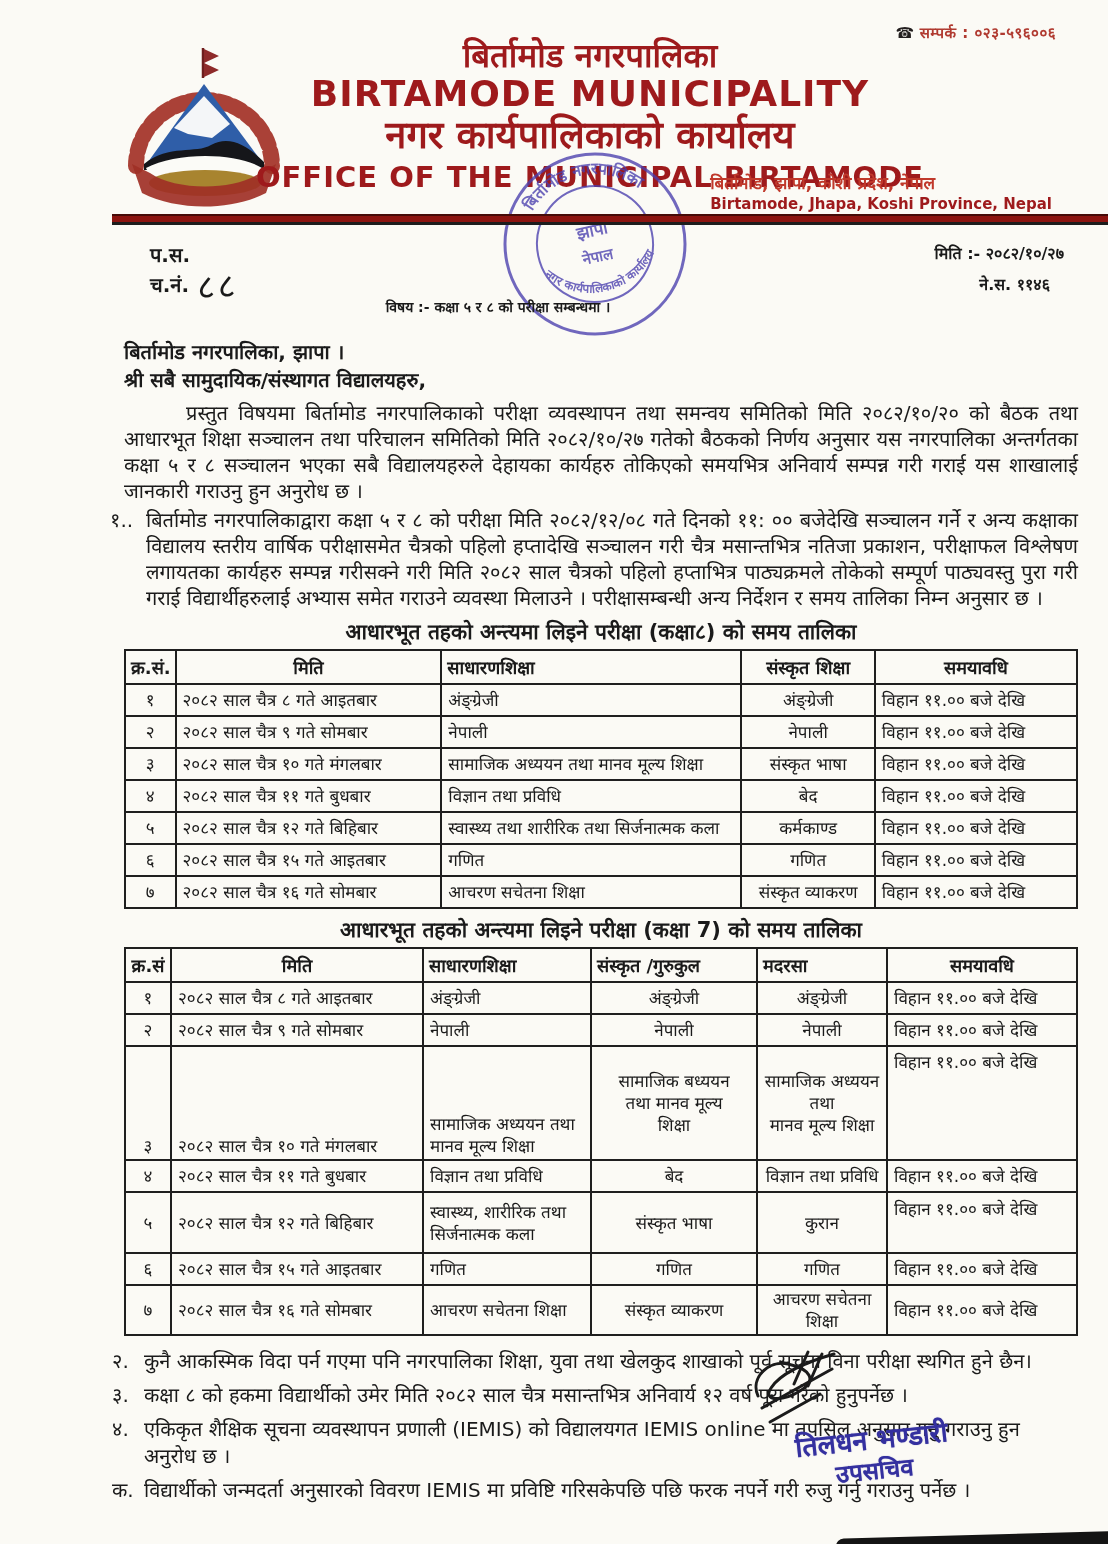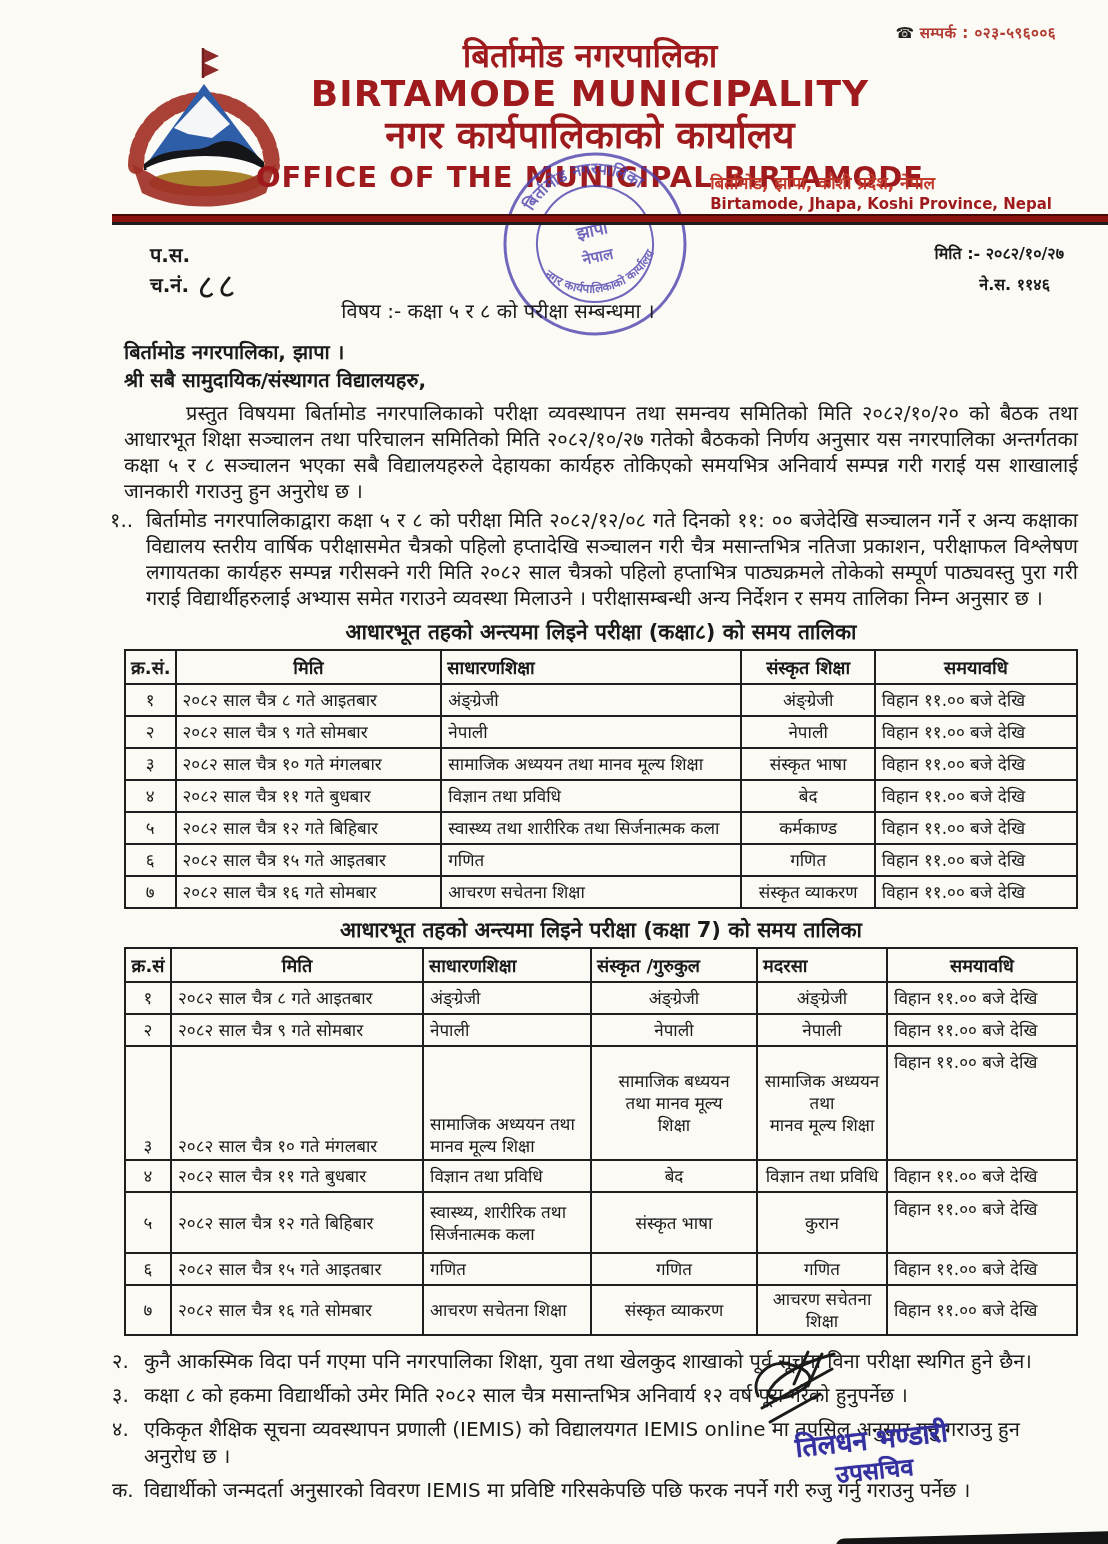--- a/index.html
+++ b/index.html
@@ -24,21 +24,21 @@
   .a-en{font-size:15px;color:#9e1a1c;line-height:20px;}
   .rule{position:absolute;top:214px;left:112px;width:996px;height:6px;background:#8c1410;
         border-top:2px solid #460b08;border-bottom:3px solid #1d1d1d;}
   
   .stamp-top{position:absolute;left:492px;top:146px;opacity:.78;filter:blur(.4px);}
   
   .meta-left{position:absolute;left:150px;top:240px;font-size:20px;font-weight:bold;line-height:30px;}
   .chalani-no{display:inline-block;font-size:34px;font-weight:400;transform:rotate(-3deg);letter-spacing:3px;line-height:20px;vertical-align:-6px;margin-left:8px;}
   .meta-right{position:absolute;right:44px;top:238px;text-align:right;font-size:16px;font-weight:bold;line-height:31px;}
   .meta-right .nesa{padding-right:14px;}
-  .subject{position:absolute;left:0;top:297px;width:996px;text-align:center;font-size:20px;font-weight:normal;}
+  .subject{position:absolute;left:0;top:297px;width:996px;text-align:center;font-size:14px;font-weight:bold;}
   
   .content{position:absolute;left:124px;top:338px;width:954px;}
   .recipient{font-size:20px;font-weight:600;line-height:28px;}
   .para1{margin-top:6px;font-size:20px;font-weight:500;line-height:26px;text-align:justify;text-indent:62px;}
   .item1{display:flex;margin-top:3px;font-size:20px;font-weight:500;line-height:26px;}
   .item1 .no{flex:0 0 36px;margin-left:-14px;}
   .item1 .txt{text-align:justify;}
   .tbl-title{text-align:center;font-size:21px;font-weight:bold;margin:6px 0 4px 0;}
   table{width:100%;border-collapse:collapse;table-layout:fixed;font-size:17px;}
   th{border:2px solid #1f1f1f;padding:3px 5px;font-weight:bold;font-size:18px;height:26px;margin-top:48px;}

